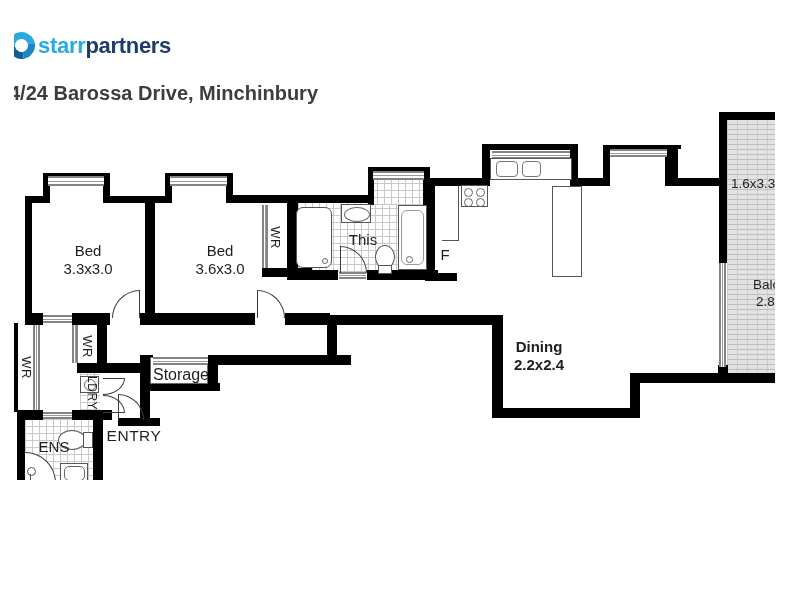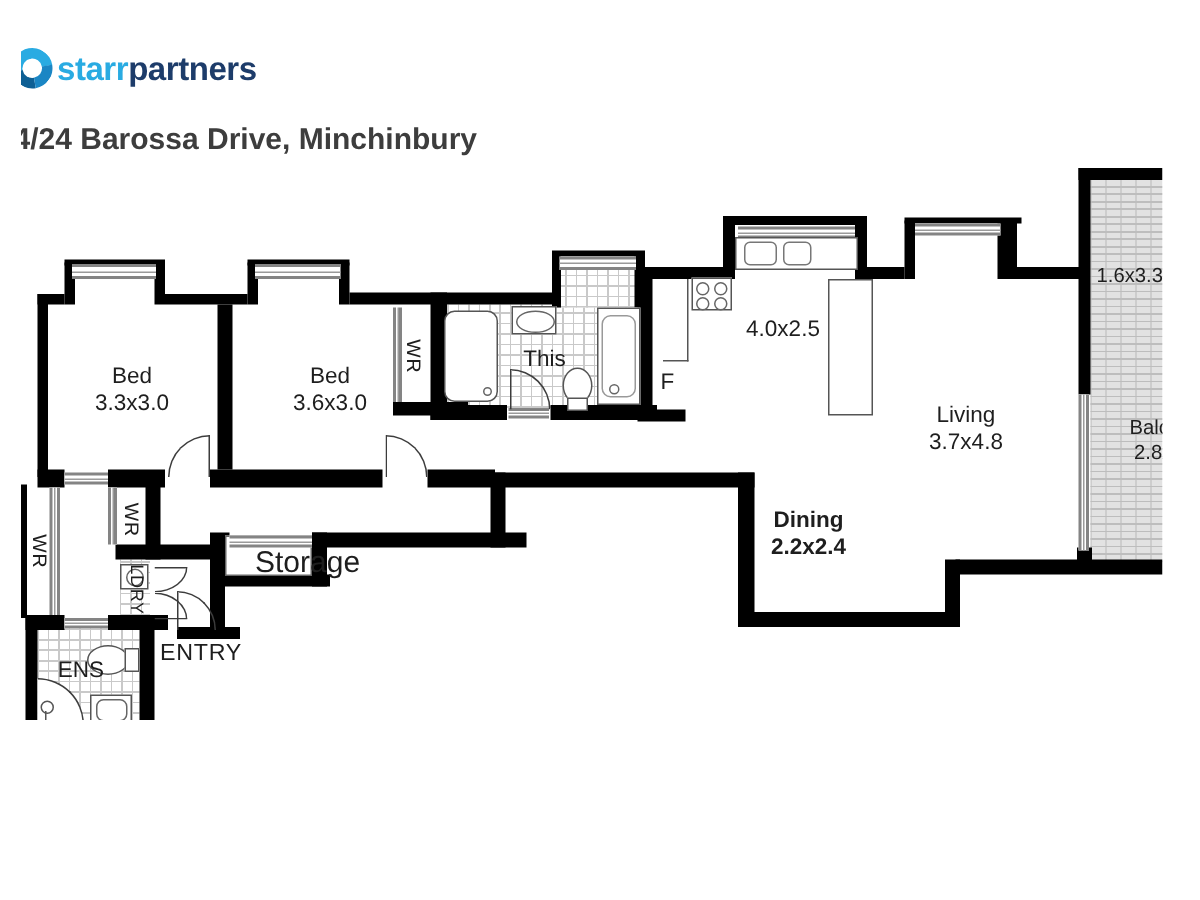--- a/index.html
+++ b/index.html
@@ -165,36 +165,31 @@
   <div class="lbl" style="left:34px;top:242px;width:80px;">
     <div>Bed</div>
     <div>3.3x3.0</div>
   </div>
   <div class="lbl" style="left:166px;top:242px;width:80px;">
     <div>Bed</div>
     <div>3.6x3.0</div>
   </div>
   <div class="lbl" style="left:309px;top:231px;width:80px;">This</div>
   <div class="lbl" style="left:450px;top:211px;width:116px;">
-    <div>4.0x2.5</div>
-  </div>
-  <div class="lbl" style="left:585px;top:268px;width:90px;">
-    <div>Living</div>
-    <div>3.7x4.8</div>
   </div>
   <div class="lbl" style="left:480px;top:338px;width:90px;font-weight:bold;">
     <div>Dining</div>
     <div>2.2x2.4</div>
   </div>
   <div class="lbl" style="left:717px;top:175px;width:60px;text-align:left;font-size:13.5px;">1.6x3.3</div>
   <div class="lbl" style="left:739px;top:276px;width:62px;text-align:left;font-size:13.5px;line-height:17px;">
     <div>Balcony</div>
     <div style="padding-left:3px;">2.8x</div>
   </div>
-  <div class="lbl" style="left:156px;top:366px;width:58px;font-size:20px;">Storage</div>
+  <div class="lbl" style="left:138px;top:366px;width:58px;font-size:16px;">Storage</div>
   <div class="lbl" style="left:87px;top:427px;width:66px;font-size:15.5px;letter-spacing:.5px;">ENTRY</div>
   <div class="lbl" style="left:17px;top:438px;width:46px;">ENS</div>
   <div class="lbl" style="left:420px;top:246px;width:22px;">F</div>
   <div class="vlbl" style="left:246px;top:230px;width:31px;">WR</div>
   <div class="vlbl" style="left:-3px;top:360px;width:31px;">WR</div>
   <div class="vlbl" style="left:58px;top:339px;width:31px;">WR</div>
   <div class="vlbl" style="left:58px;top:386px;width:39px;font-size:12px;">LDRY</div>
 
   <div id="disc">
     <div class="inner">

